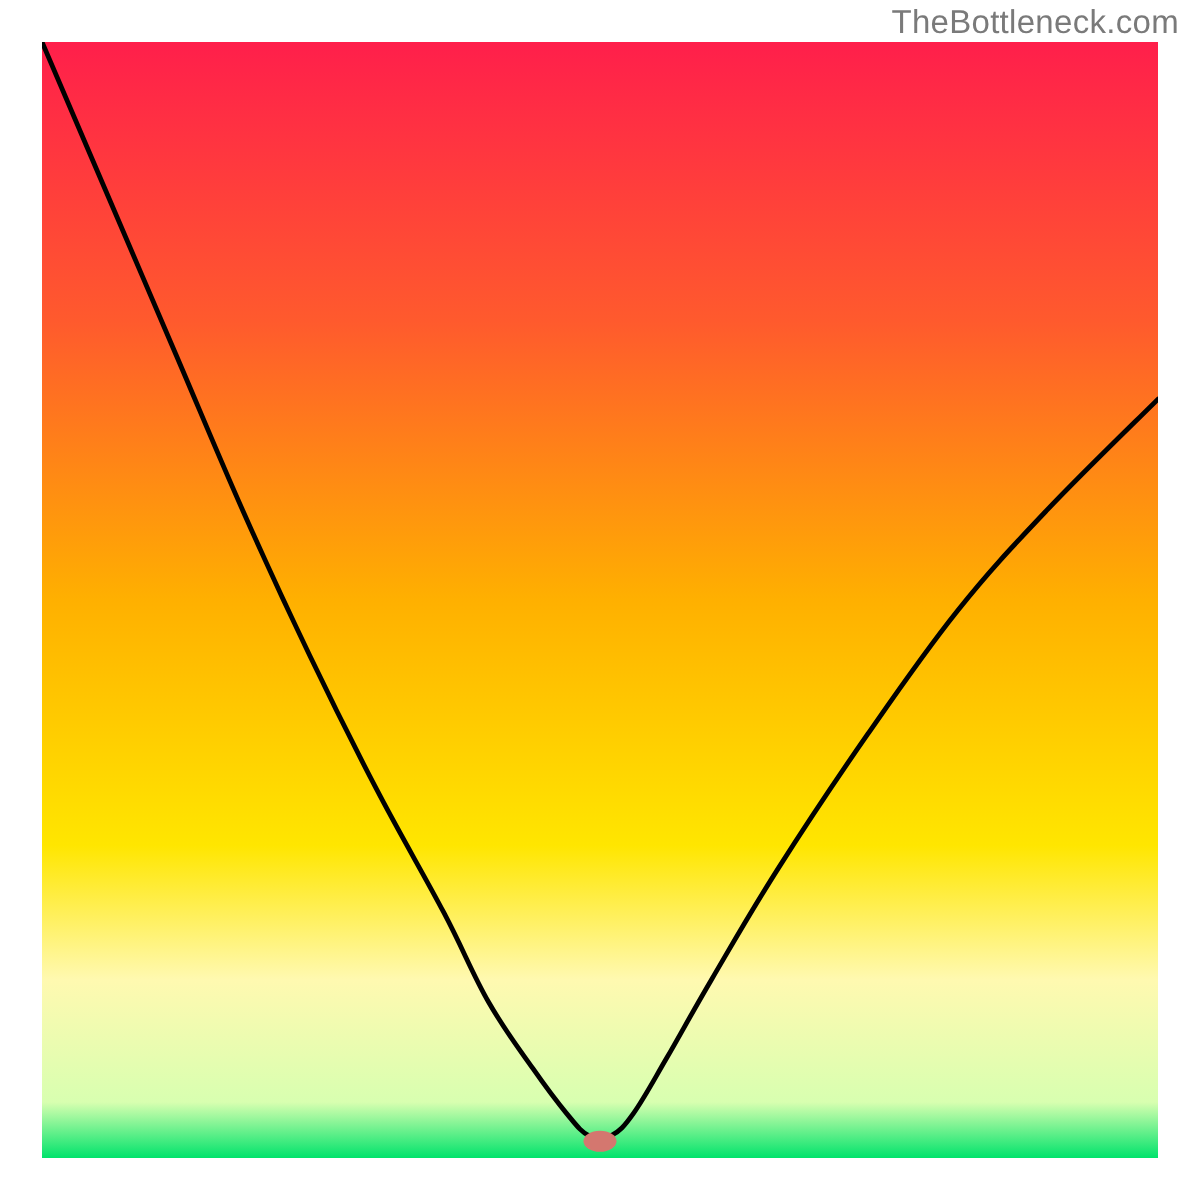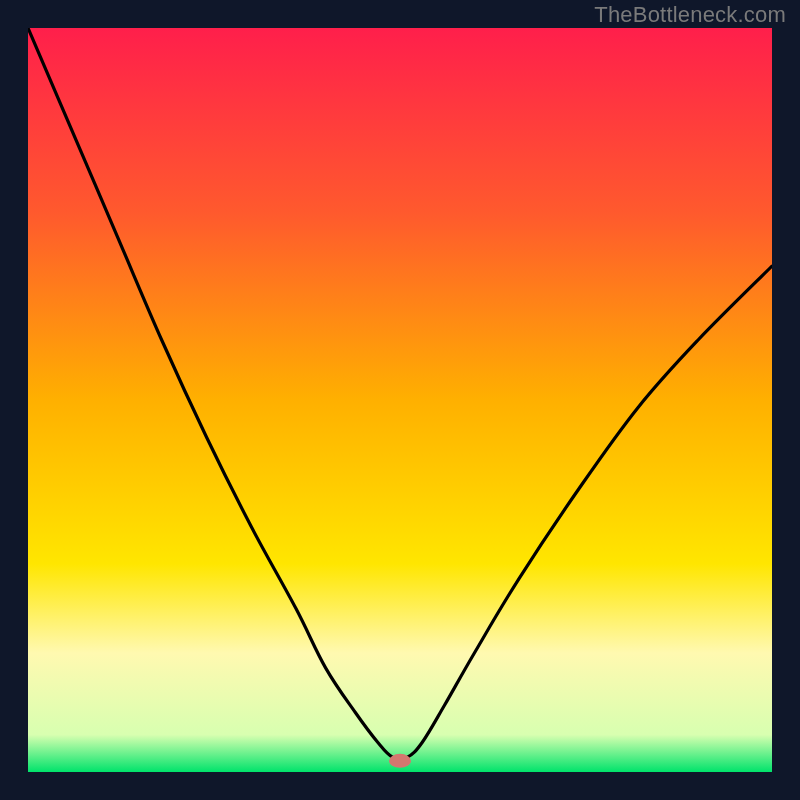--- a/index.html
+++ b/index.html
@@ -10,21 +10,21 @@
     background: #000;
     overflow: hidden;
     font-family: Arial, Helvetica, sans-serif;
   }
   .frame {
     position: absolute;
     left: 0;
     top: 0;
     width: 800px;
     height: 800px;
-    background: #0f172a;
+    background: #ffffff;
   }
   .watermark {
     position: absolute;
     top: 2px;
     right: 14px;
     color: #7a7a7a;
     font-size: 22px;
     font-weight: 500;
     letter-spacing: 0.2px;
     user-select: none;

